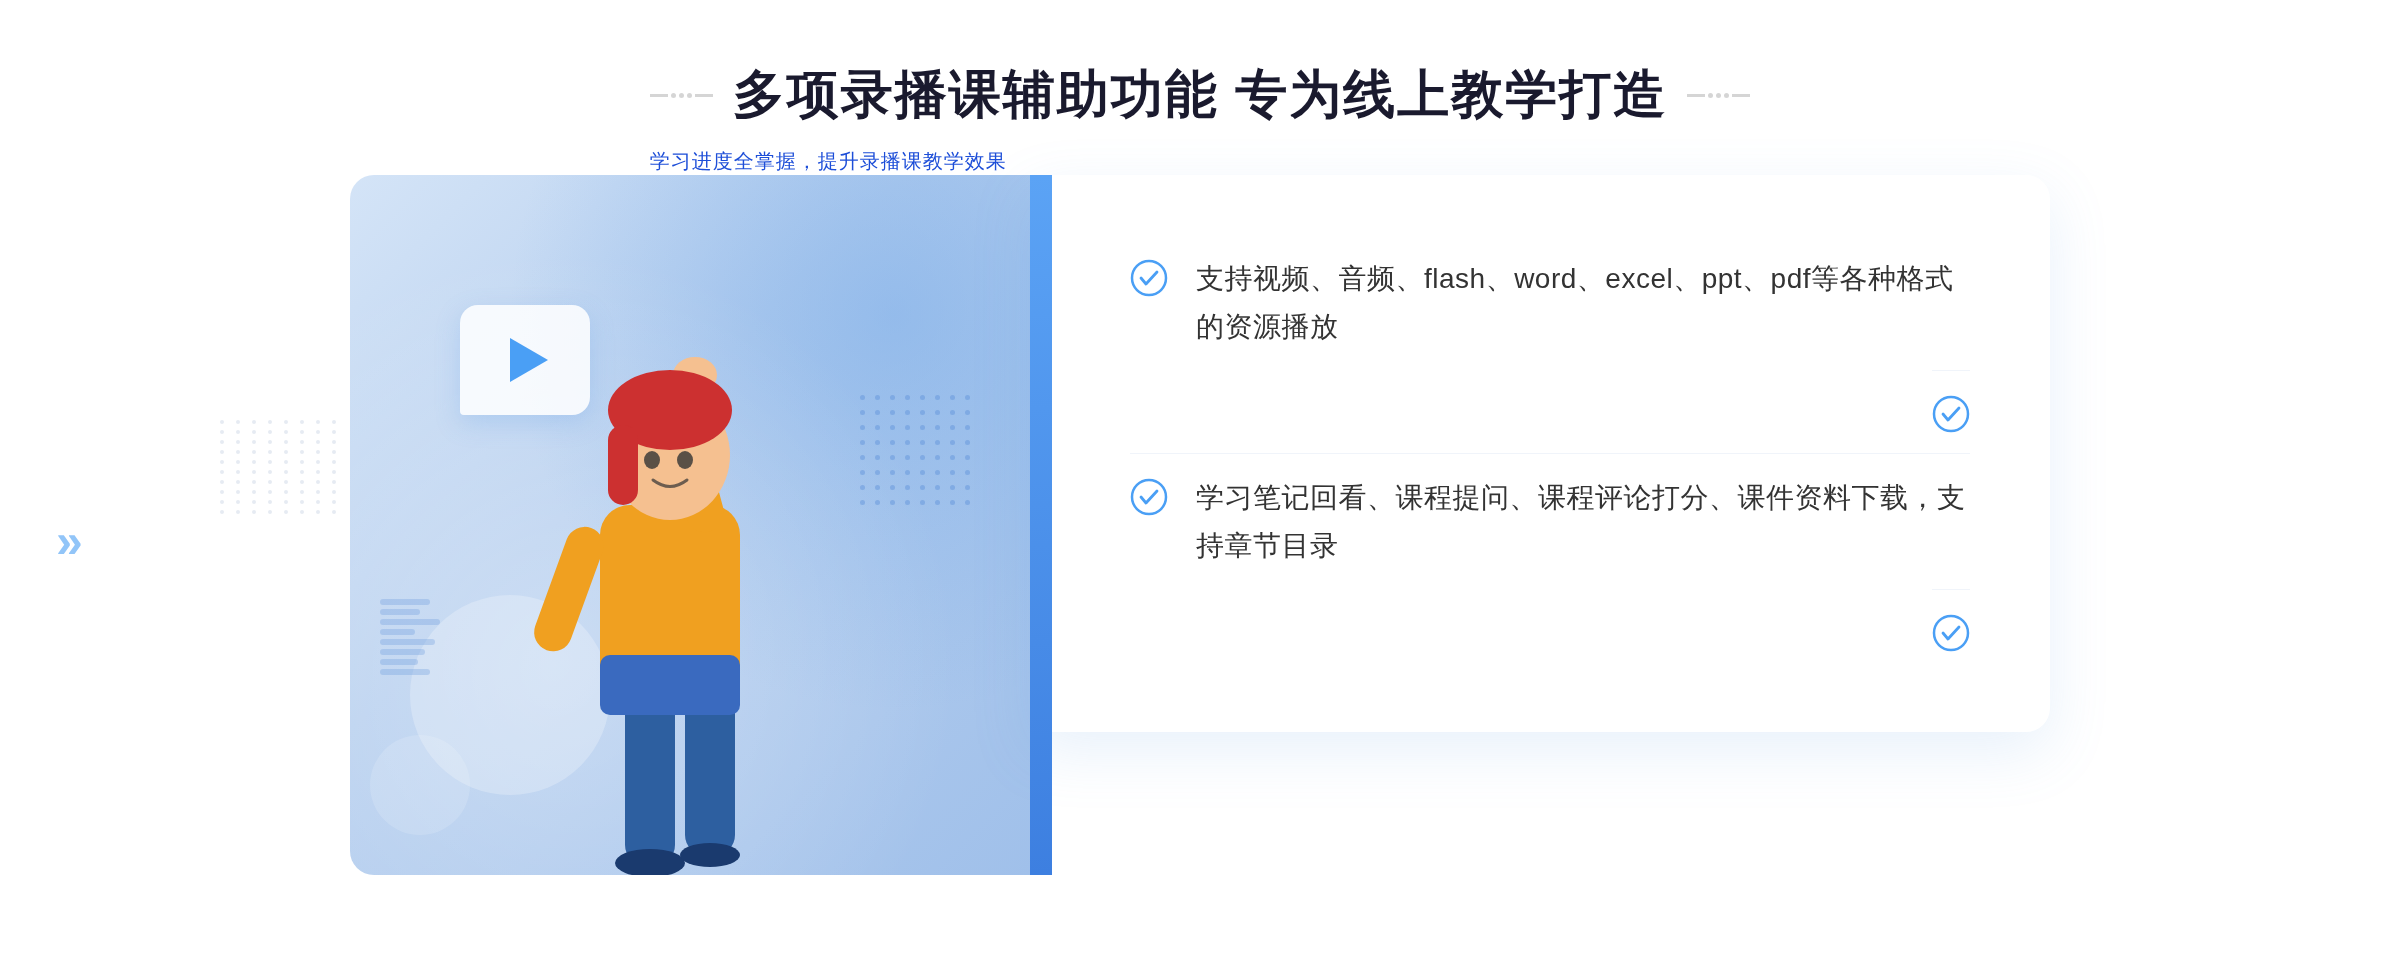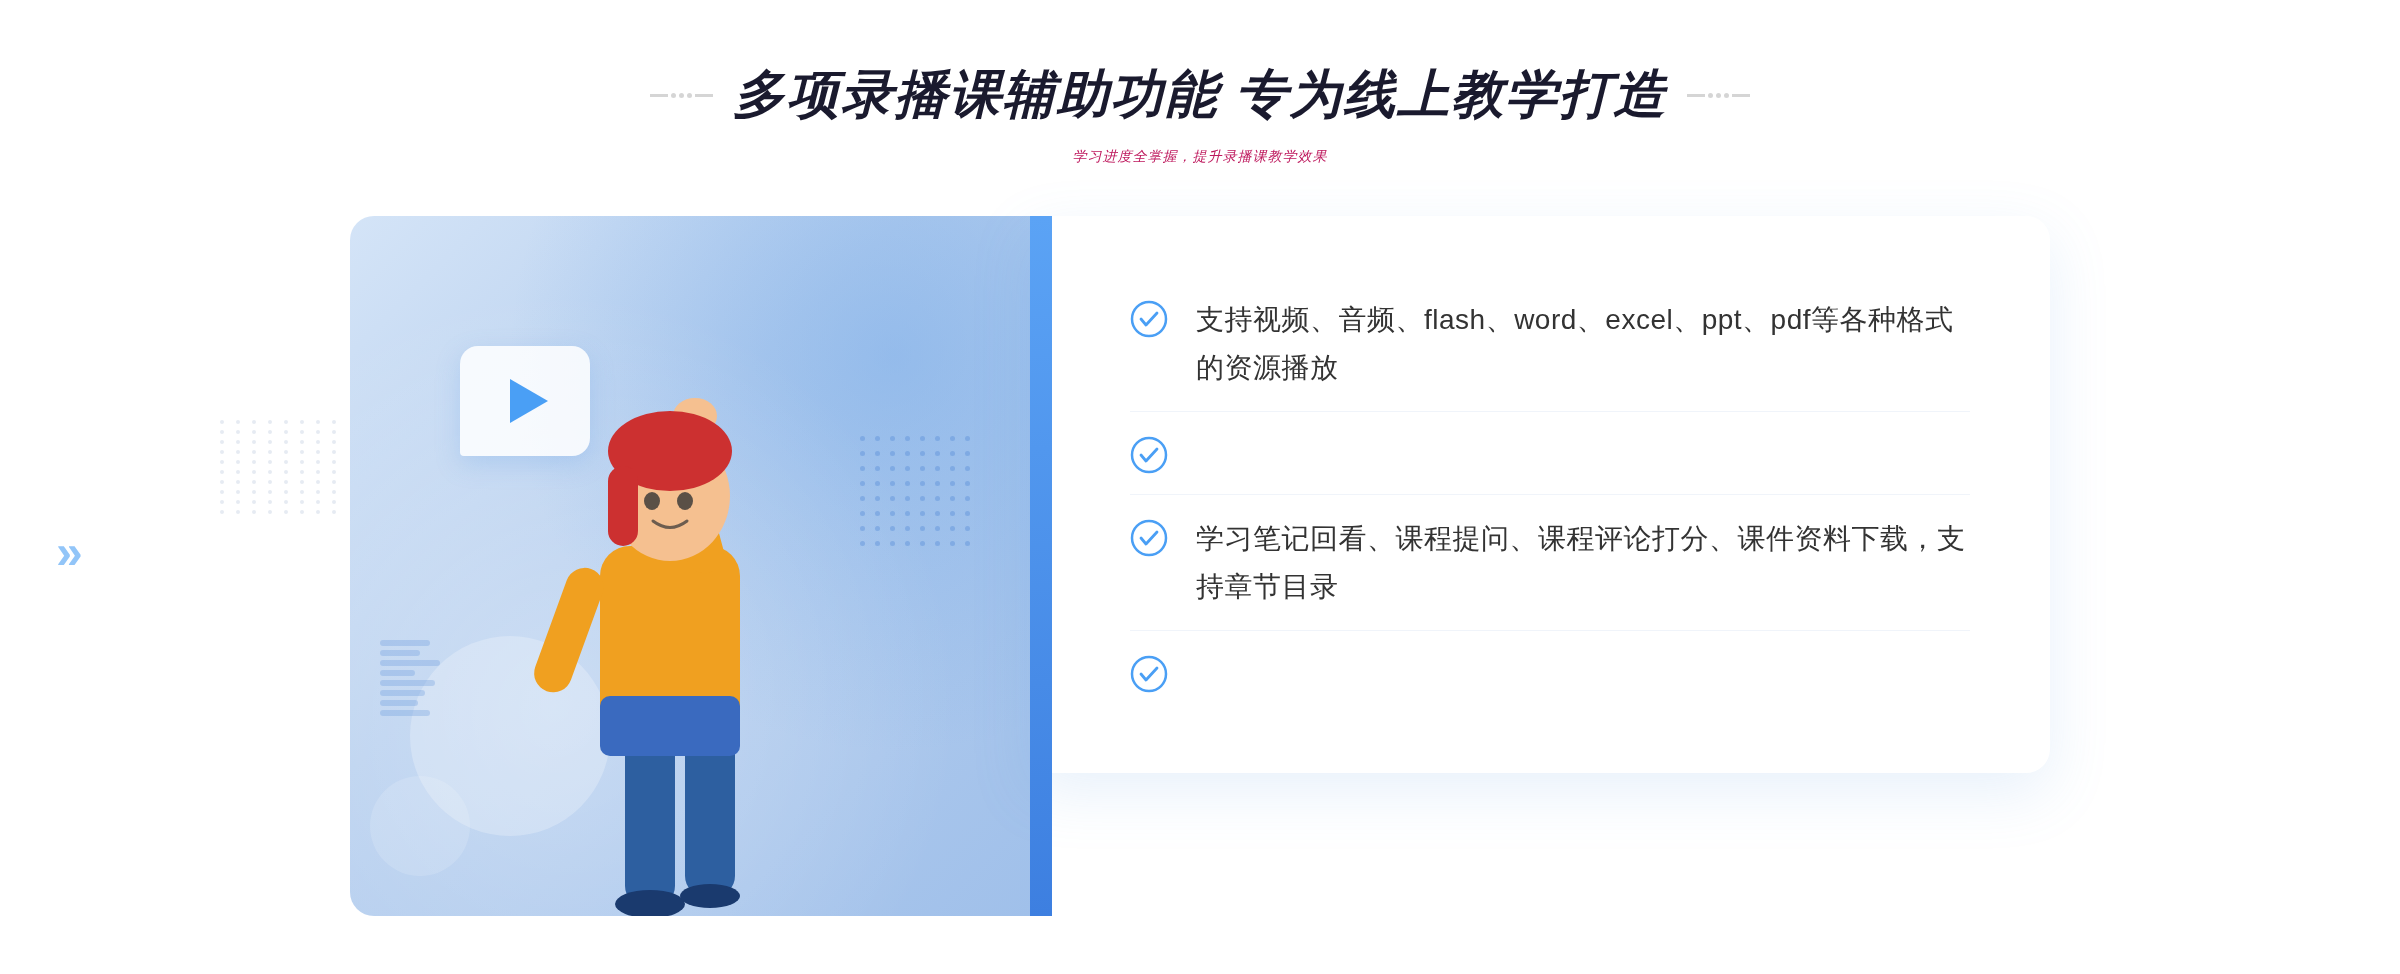--- a/index.html
+++ b/index.html
@@ -51,24 +51,22 @@
       top: 420px;
     }
 
     .dot-right {
       right: 540px;
       top: 250px;
     }
 
     
     .header-section {
-      text-align: center;
-      margin-bottom: 50px;
+      text-align: left;
       position: relative;
-      font-style: italic;
     }
 
     .title-row {
       display: flex;
       align-items: center;
       justify-content: center;
       gap: 20px;
       margin-bottom: 18px;
     }
 
@@ -96,22 +94,22 @@
     }
 
     .main-title {
       font-size: 52px;
       font-weight: 700;
       color: #1a1a2e;
       letter-spacing: 2px;
     }
 
     .subtitle {
-      font-size: 14px;
-      color: #be185d;
+      font-size: 20px;
+      color: #1d4ed8;
       letter-spacing: 1px;
     }
 
     
     .main-content {
       display: flex;
       align-items: stretch;
       width: 1700px;
       gap: 0;
       position: relative;
@@ -231,20 +229,21 @@
     
     .content-panel {
       flex: 1;
       background: #fff;
       border-radius: 0 24px 24px 0;
       padding: 60px 80px 60px 100px;
       display: flex;
       flex-direction: column;
       justify-content: space-around;
       box-shadow: 0 20px 60px rgba(100,160,230,0.15);
+      align-items: flex-end;
     }
 
     
     .blue-strip {
       position: absolute;
       left: 680px;
       top: 0;
       width: 22px;
       height: 100%;
       background: linear-gradient(180deg, #5ba3f5 0%, #3d7fe0 100%);

